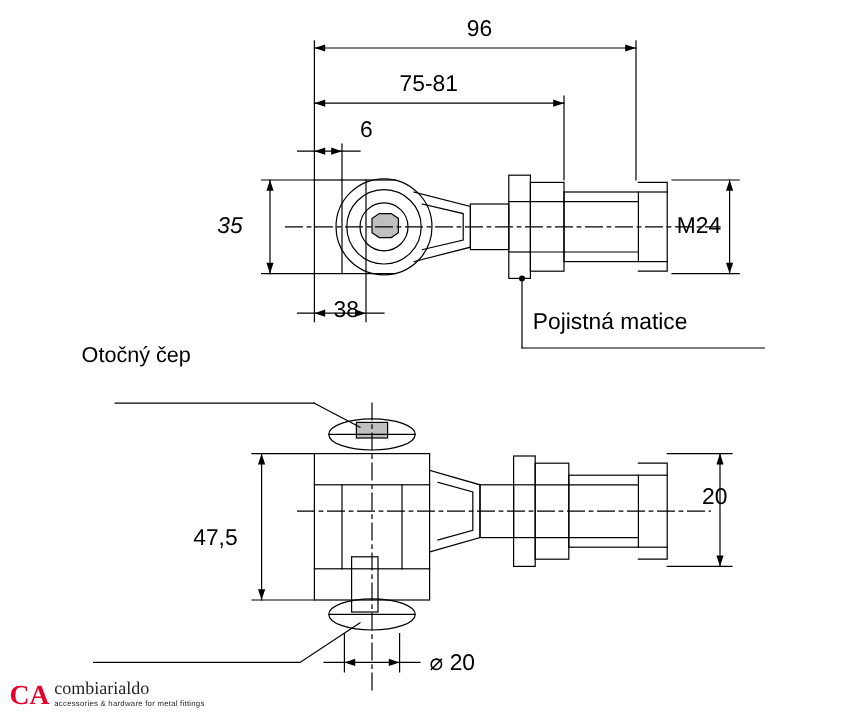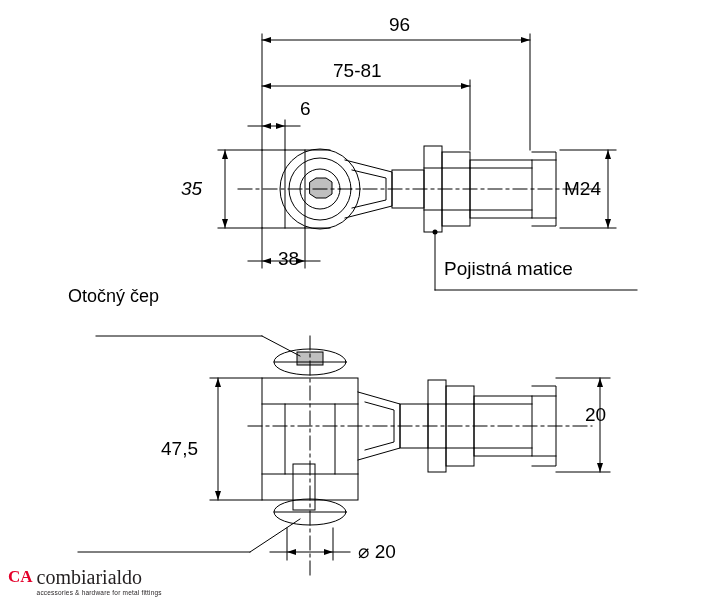--- a/index.html
+++ b/index.html
@@ -30,34 +30,34 @@
   .lbl {
     position: absolute;
     white-space: nowrap;
     font-family: "Liberation Sans", sans-serif;
     color: #000;
   }
   .dim-text { font-size: 19px; }
   .note-text { font-size: 19px; }
   .brand-name {
     font-family: "Liberation Serif", serif;
-    font-size: 20px;
+    font-size: 15px;
     letter-spacing: 0px;
     color: #231f20;
   }
   .brand-sub {
     font-family: "Liberation Sans", sans-serif;
     font-size: 6.5px;
     letter-spacing: 0.2px;
     color: #231f20;
   }
   .brand-ca {
     font-family: "Liberation Serif", serif;
     font-weight: bold;
-    font-size: 17px;
+    font-size: 23px;
     color: #e4002b;
     line-height: 1;
   }
 </style>
 </head>
 <body>
 
 <div id="stage">
 
   <svg id="drawing" viewBox="0 0 720 600">

